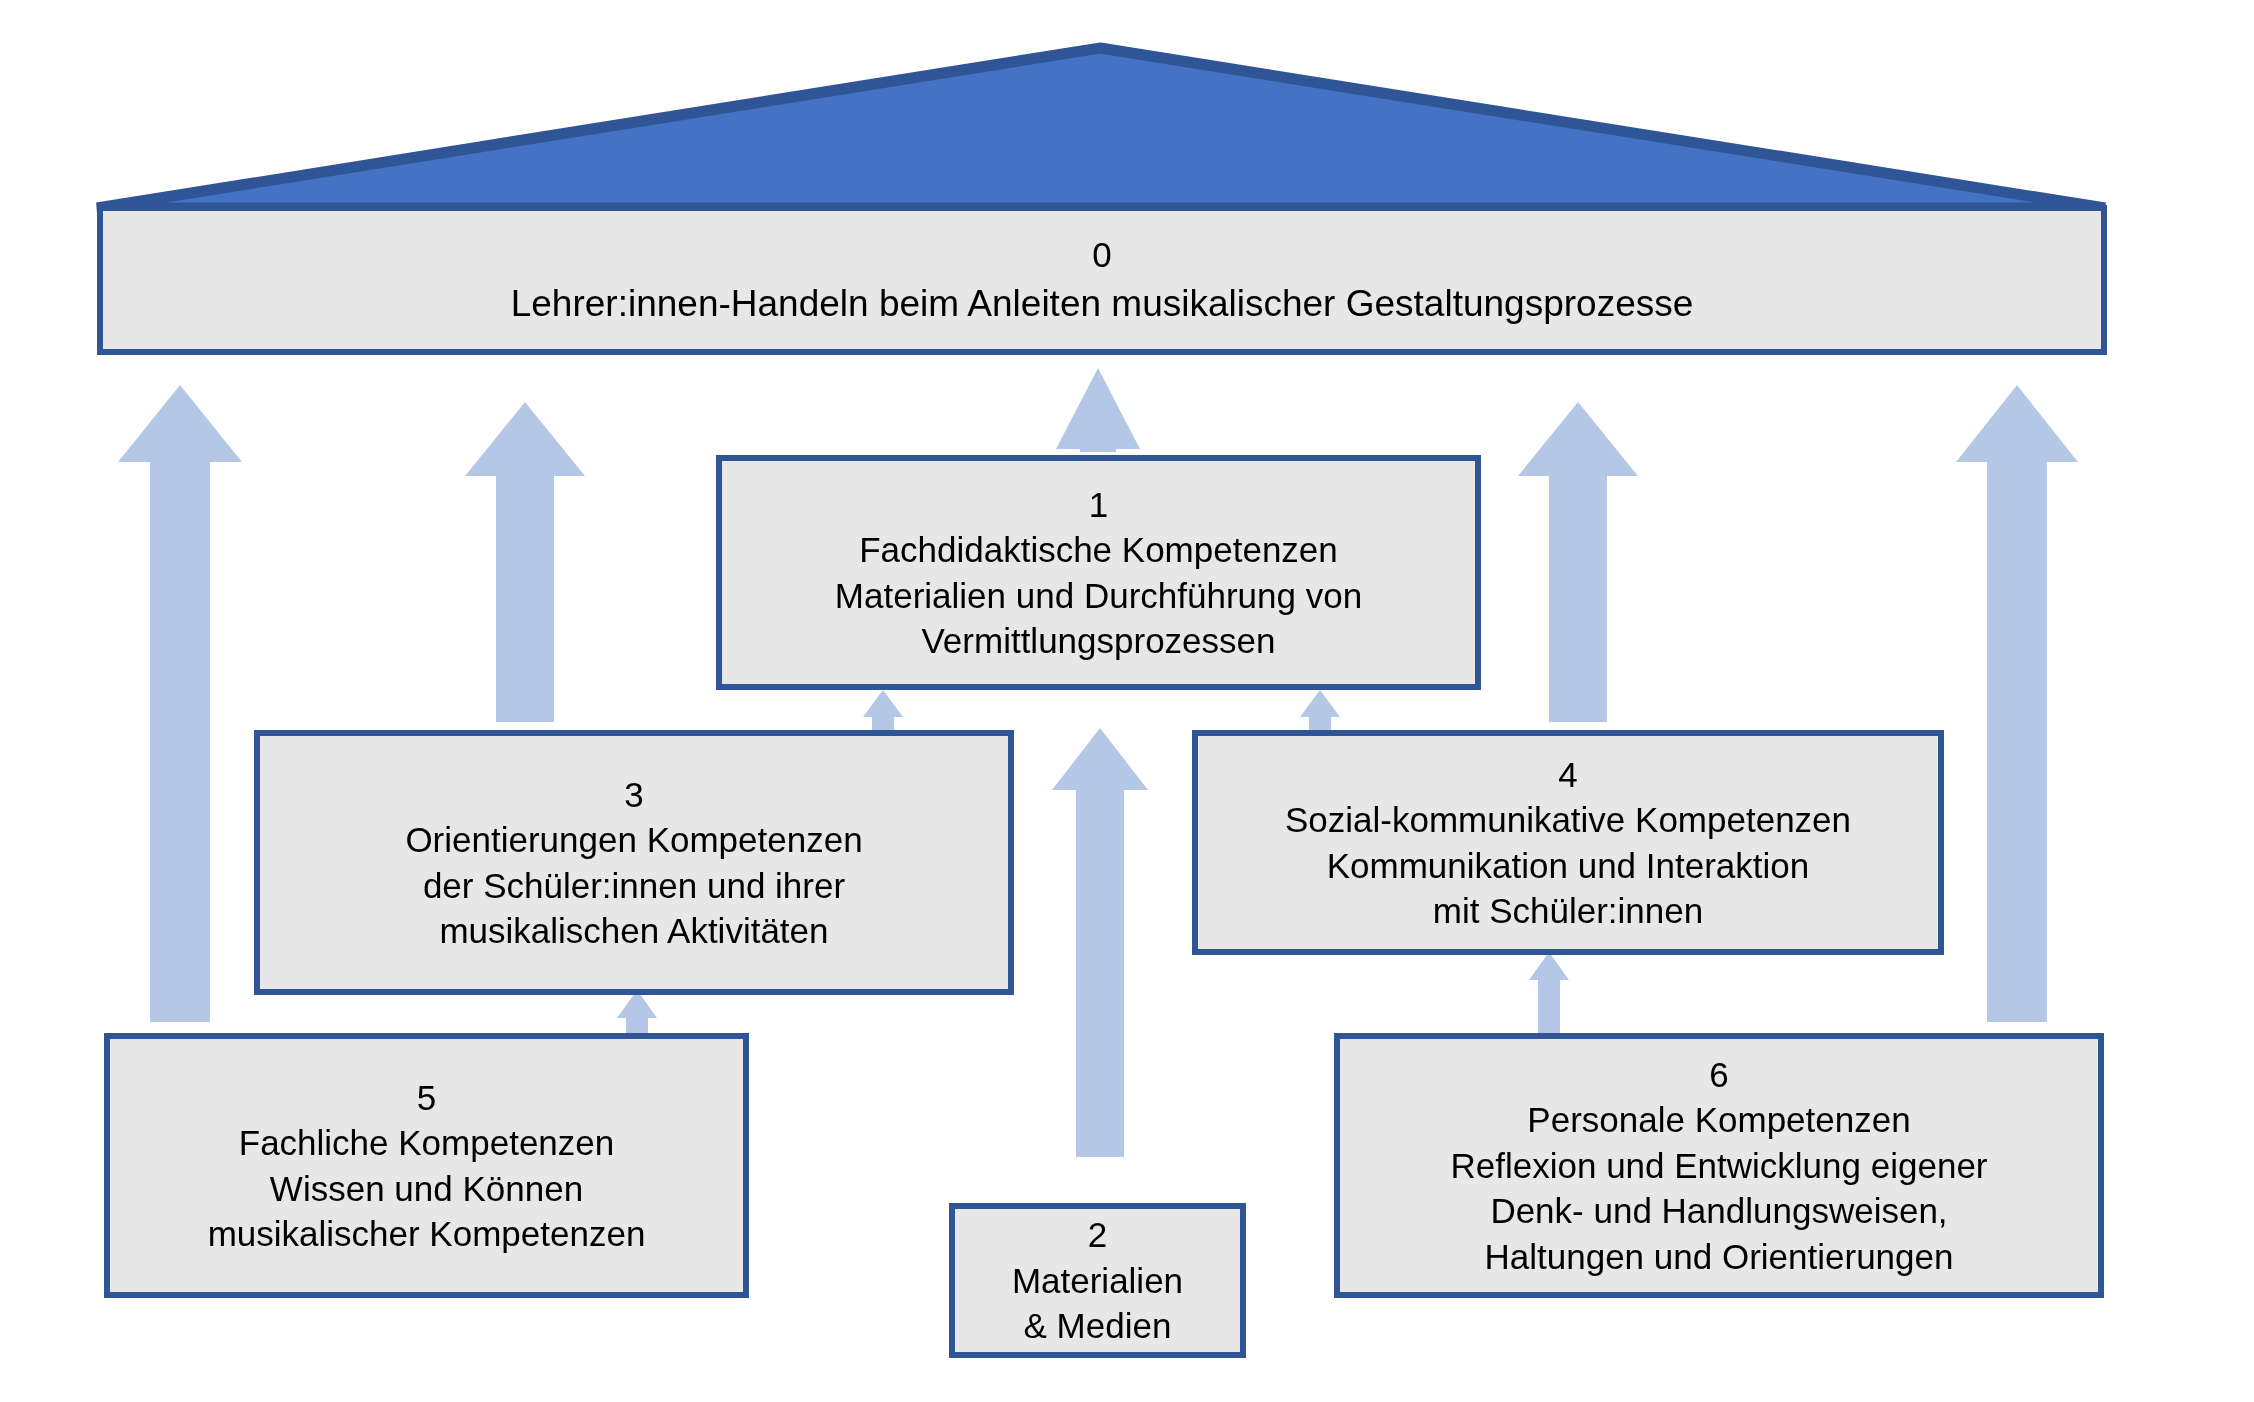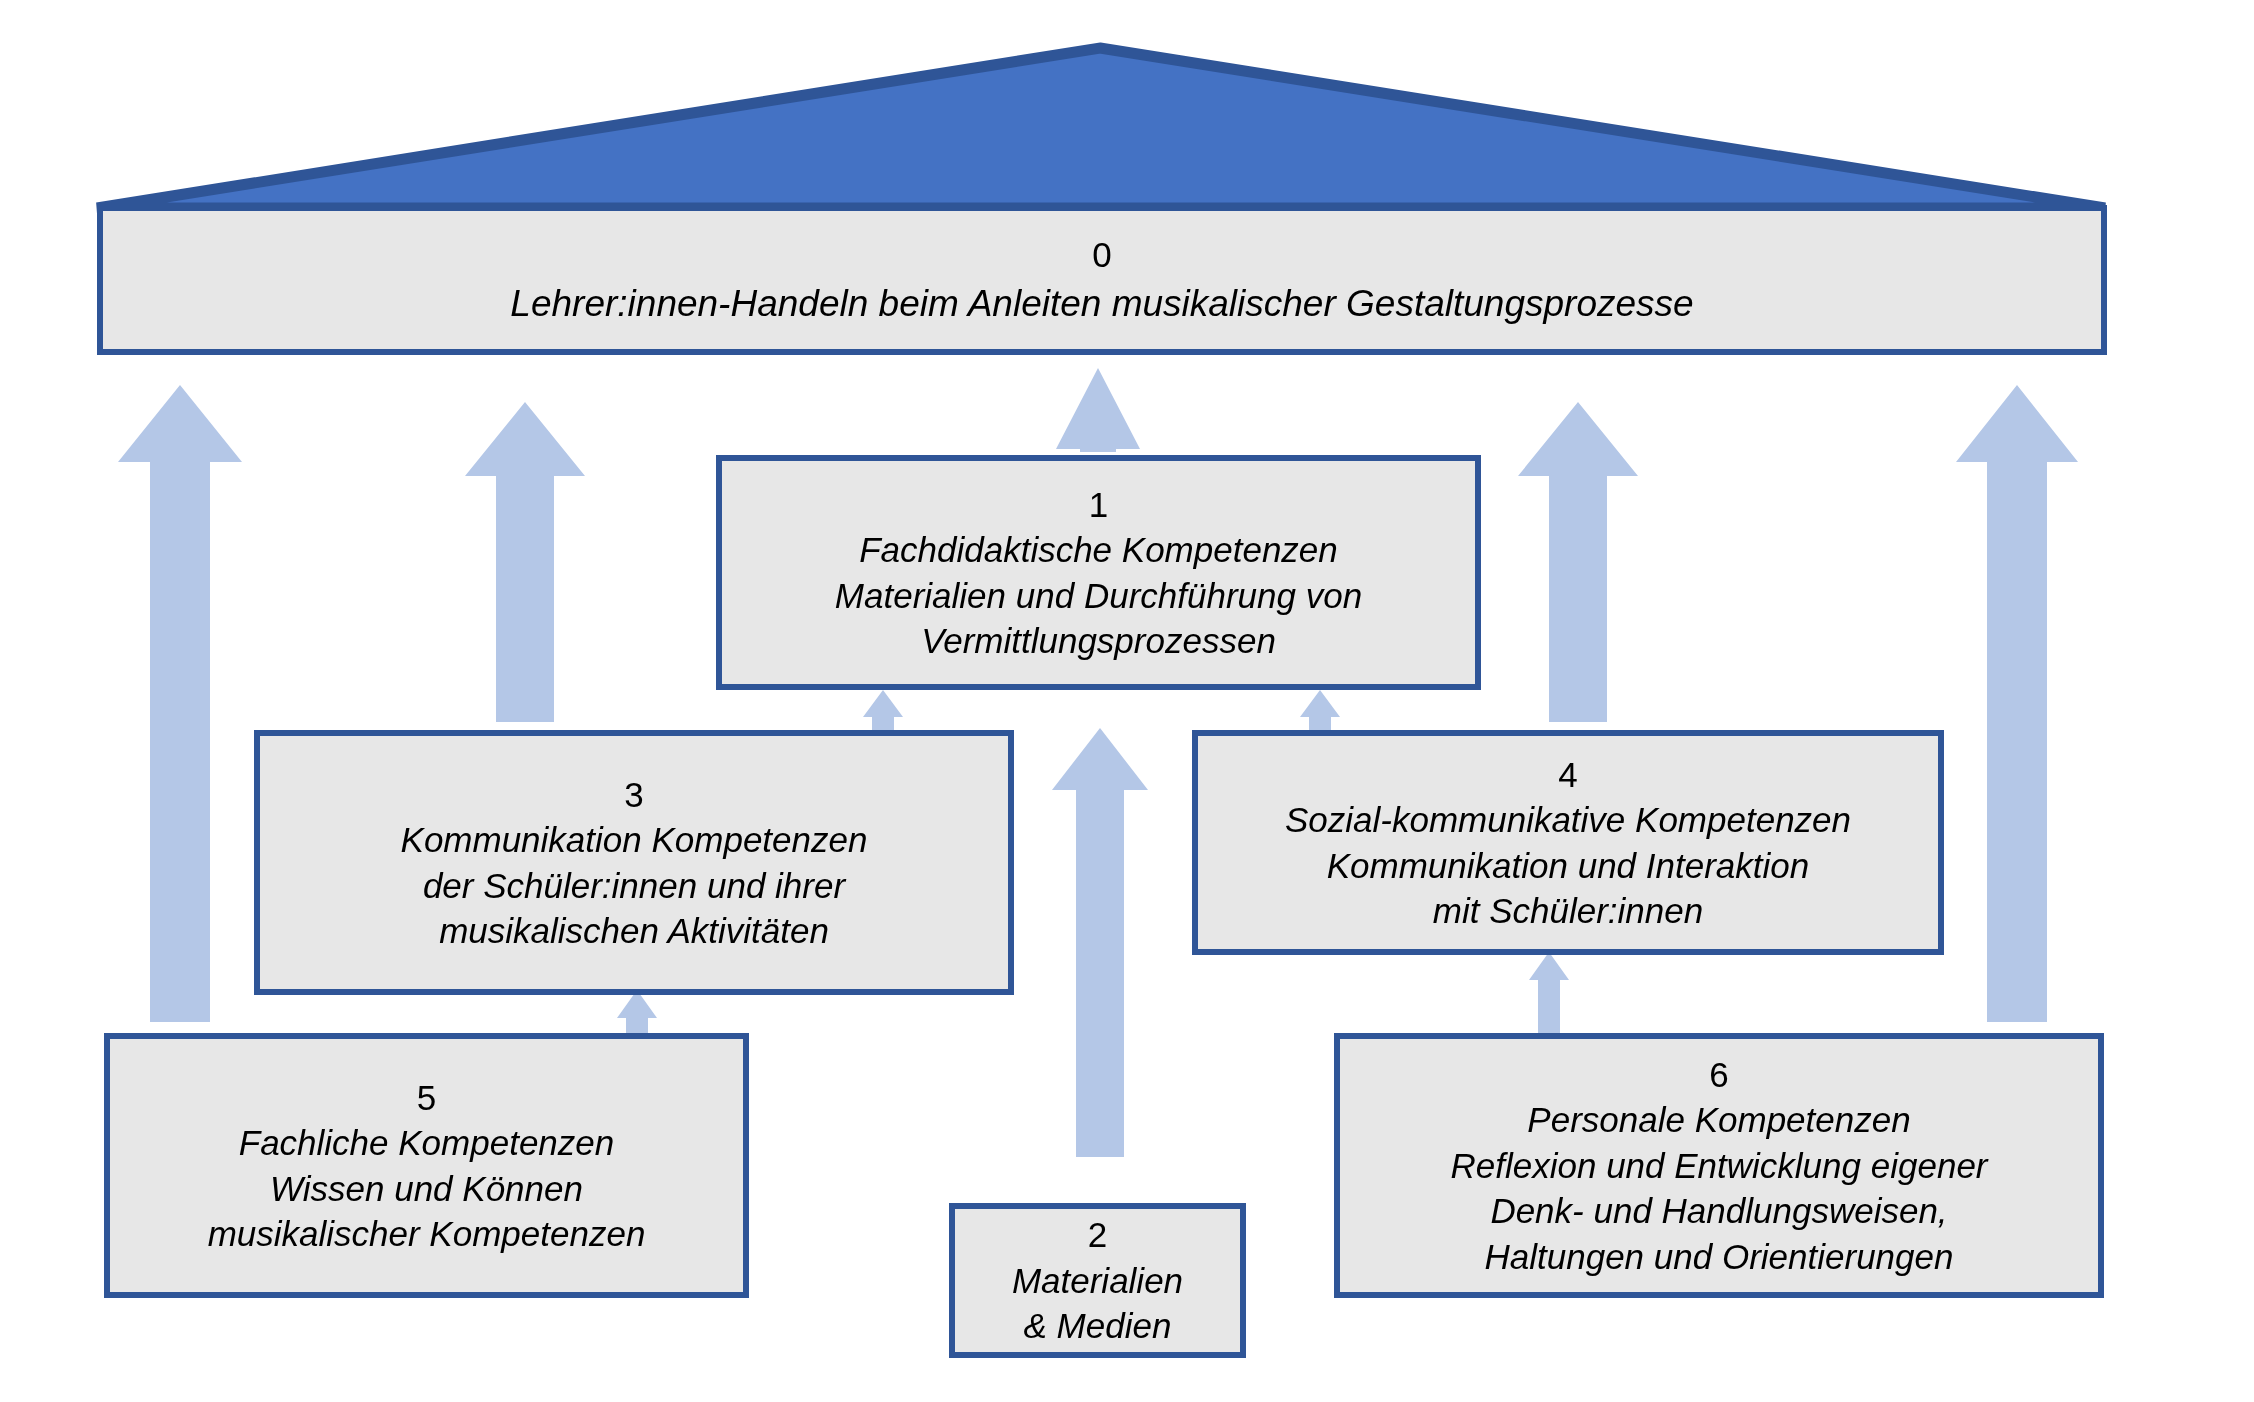--- a/index.html
+++ b/index.html
@@ -36,21 +36,20 @@
     color: #000000;
     text-align: center;
     line-height: 1.30;
     z-index: 3;
   }
   .node .num {
     display: block;
   }
   .node .lines {
     display: block;
-    font-style: italic;
   }
   .node .lines span {
     display: block;
   }
 
   
   #node-0 {
     left: 97px;  top: 205px;  width: 2010px; height: 150px;
     font-size: 37px;
   }
@@ -123,21 +122,21 @@
     <span class="lines">
       <span>Fachdidaktische Kompetenzen</span>
       <span>Materialien und Durchführung von</span>
       <span>Vermittlungsprozessen</span>
     </span>
   </div>
 
   <div class="node" id="node-3">
     <span class="num">3</span>
     <span class="lines">
-      <span>Kommunikation Kompetenzen</span>
+      <span>Orientierungen Kompetenzen</span>
       <span>der Schüler:innen und ihrer</span>
       <span>musikalischen Aktivitäten</span>
     </span>
   </div>
 
   <div class="node" id="node-4">
     <span class="num">4</span>
     <span class="lines">
       <span>Sozial-kommunikative Kompetenzen</span>
       <span>Kommunikation und Interaktion</span>

